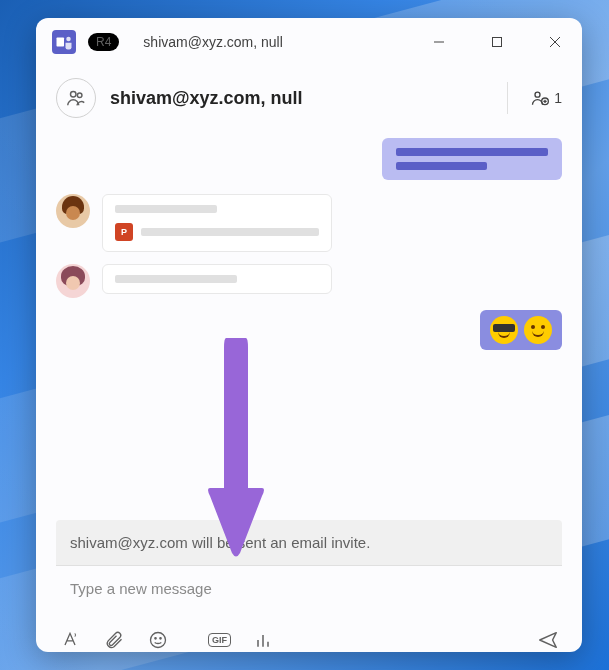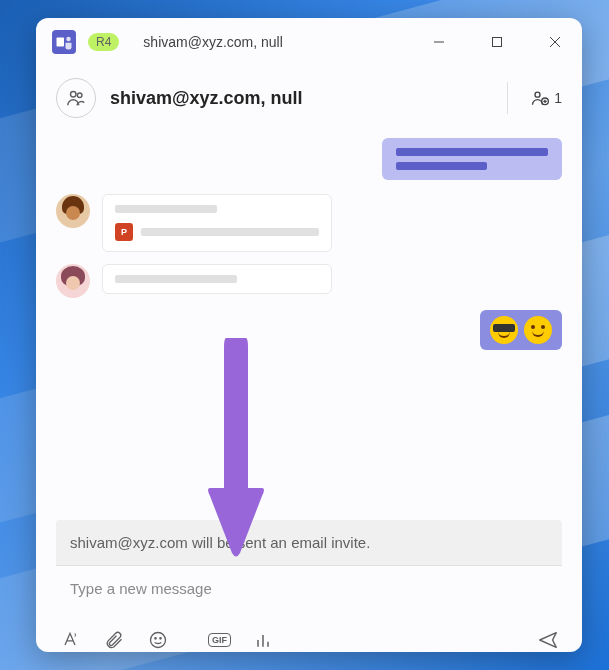--- a/index.html
+++ b/index.html
@@ -34,21 +34,21 @@
     }
     .app-icon {
       width: 24px; height: 24px;
       background: #5b5fc7;
       border-radius: 4px;
       display: flex; align-items: center; justify-content: center;
       color: white; font-size: 12px; font-weight: bold;
       position: relative;
     }
     .r4-badge {
-      background: #bef264; color: #616161;
+      background: #000000; color: #616161;
       padding: 2px 8px; border-radius: 10px;
       font-size: 12px; font-weight: 500;
     }
     .title-text { color: #424242; font-size: 14px; flex: 1; margin-left: 12px; }
     .winbtn { width: 46px; height: 32px; display: flex; align-items: center; justify-content: center; color: #424242; cursor: pointer; }
 
     .chat-header {
       height: 64px;
       display: flex; align-items: center;
       padding: 0 20px;

